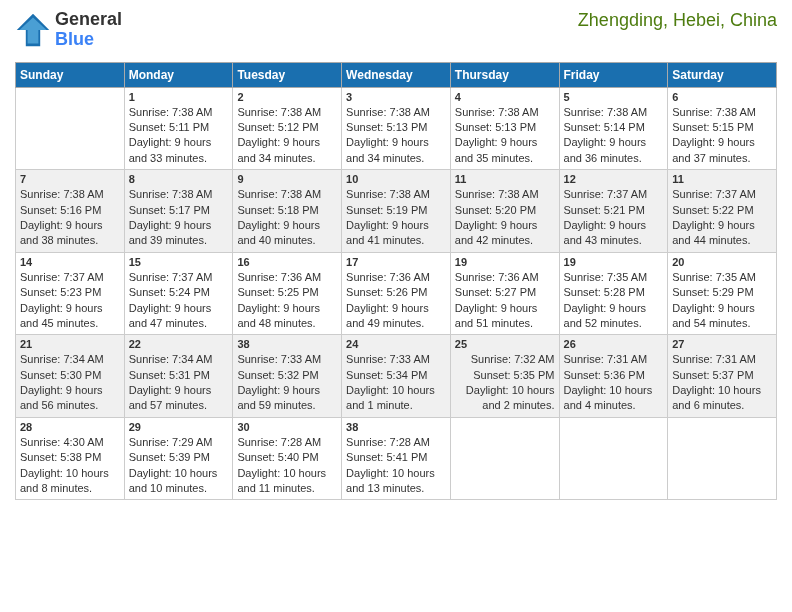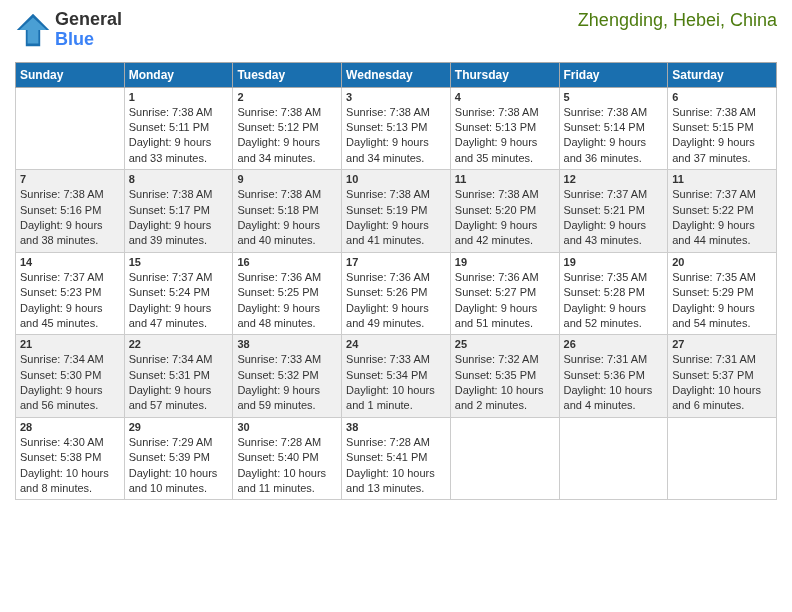--- a/index.html
+++ b/index.html
@@ -292,21 +292,21 @@
           </td>
           <td>
             <span class="day-number">24</span>
             <div class="day-info" style="white-space: pre-line;">Sunrise: 7:33 AM
 Sunset: 5:34 PM
 Daylight: 10 hours
 and 1 minute.</div>
           </td>
           <td>
             <span class="day-number">25</span>
-            <div class="day-info" style="white-space: pre-line;">Sunrise: 7:32 AM
+            <div class="day-info" style="white-space: pre-line; text-align: right;">Sunrise: 7:32 AM
 Sunset: 5:35 PM
 Daylight: 10 hours
 and 2 minutes.</div>
           </td>
           <td>
             <span class="day-number">26</span>
             <div class="day-info" style="white-space: pre-line;">Sunrise: 7:31 AM
 Sunset: 5:36 PM
 Daylight: 10 hours
 and 4 minutes.</div>

